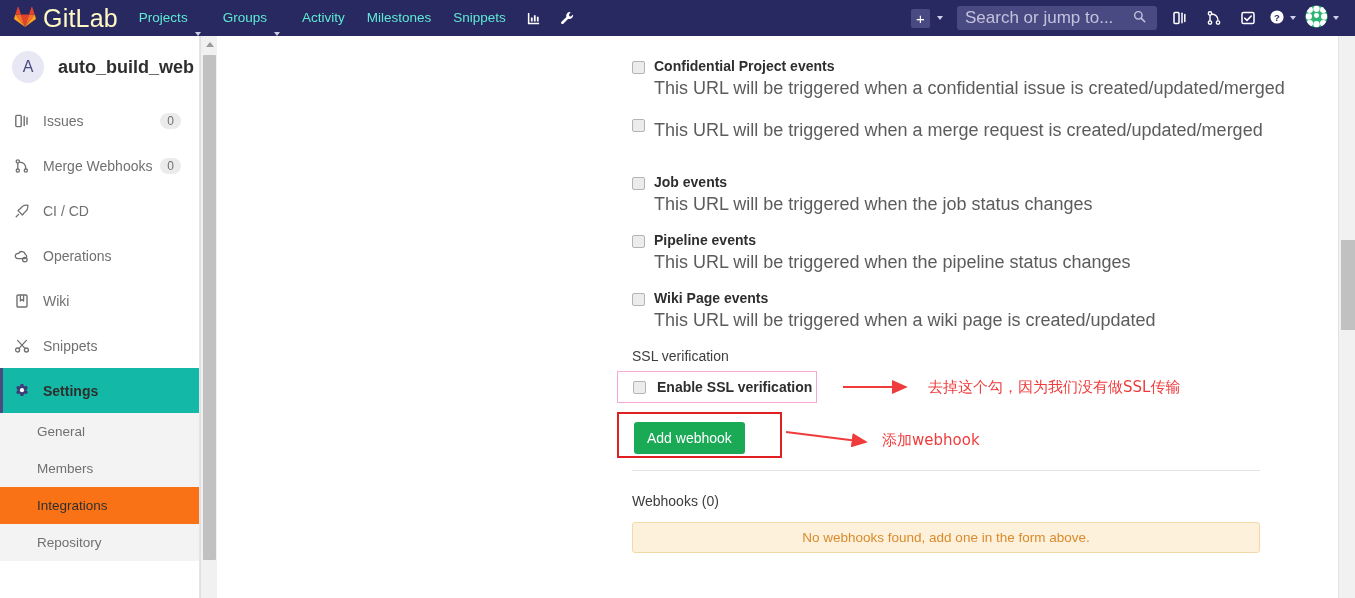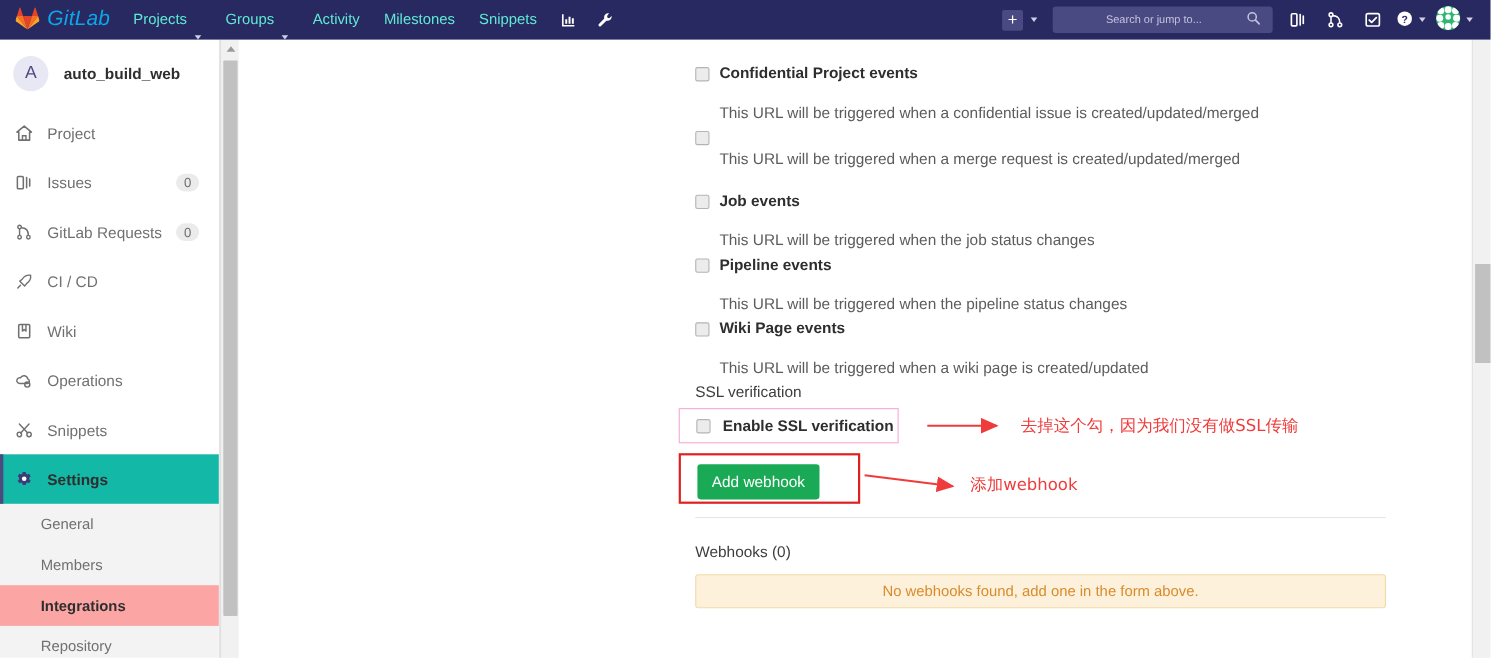--- a/index.html
+++ b/index.html
@@ -15,22 +15,22 @@
   
   #topnav {
     position: absolute; top: 0; left: 0;
     width: 1355px; height: 36px;
     background: #292961;
     display: flex; align-items: center;
     z-index: 50;
   }
   .logo-wrap { display: flex; align-items: center; padding-left: 14px; padding-right: 10px; }
   .logo-text {
-    color: #0ea5e9; font-size: 19px; letter-spacing: .2px;
-    margin-left: 7px; font-weight: 400; font-style: italic;
+    color: #fef9c3; font-size: 25px; letter-spacing: .2px;
+    margin-left: 7px; font-weight: 400;
   }
   .nav-links { display: flex; align-items: center; height: 36px; }
   .nav-link {
     color: #5eead4; font-size: 13.5px; padding: 0 11px;
     height: 36px; line-height: 36px; cursor: pointer;
     display: flex; align-items: flex-end; gap: 4px; white-space: nowrap;
   }
   .caret { display:inline-block; width:0; height:0;
     border-left:3.5px solid transparent; border-right:3.5px solid transparent;
     border-top:4px solid #cfcfe8; margin-left:3px; }
@@ -45,43 +45,42 @@
     color: #fff; font-size: 15px; line-height: 1;
   }
   .plus-wrap { display: flex; align-items: center; gap: 4px; cursor: pointer; padding: 0 8px; height: 36px; }
   #search-box {
     width: 200px; height: 24px; background: #4a4a83; border-radius: 3px;
     display: flex; align-items: center; padding: 0 8px; margin: 0 6px;
     position: relative; cursor: text;
   }
   #search-box input {
     background: transparent; border: none; outline: none;
-    color: #fff; font-size: 10px; width: 168px;
+    color: #fff; font-size: 17px; width: 168px;
     font-family: "Liberation Sans", sans-serif;
-    text-align: center;
   }
   #search-box input::placeholder { color: #c3c3de; }
 
   
   #sidebar {
     position: absolute; top: 36px; left: 0;
     width: 200px; height: 562px;
     background: #fff; border-right: 1px solid #e5e5e5;
     overflow: hidden;
   }
   .proj-header {
     display: flex; align-items: center; height: 62px; padding-left: 12px;
   }
   .proj-avatar {
     width: 32px; height: 32px; border-radius: 50%;
     background: #e8e8f5; color: #4b4b80;
     display: flex; align-items: center; justify-content: center;
     font-size: 16px; font-weight: 400;
   }
-  .proj-name { margin-left: 14px; font-size: 14px; font-weight: bold; color: #2e2e2e; }
+  .proj-name { margin-left: 14px; font-size: 18px; font-weight: bold; color: #2e2e2e; }
   .side-item {
     display: flex; align-items: center; height: 45px;
     padding-left: 14px; cursor: pointer; position: relative;
     color: #707070; font-size: 14px;
   }
   .side-icon { width: 20px; display: flex; align-items: center; justify-content: flex-start; }
   .side-label { margin-left: 9px; }
   .side-badge {
     position: absolute; right: 18px;
     background: #ebebeb; color: #707070;
@@ -94,21 +93,21 @@
   .side-item.active::before {
     content: ''; position: absolute; left: 0; top: 0; bottom: 0;
     width: 3px; background: #4b4b80;
   }
   .sub-list { background: #f3f3f3; }
   .sub-item {
     display: flex; align-items: center; height: 37px;
     padding-left: 37px; cursor: pointer;
     color: #707070; font-size: 13.5px;
   }
-  .sub-item.active { background: #fca5a5; color: #2e2e2e; font-weight: bold; }
+  .sub-item.active { background: #f97316; color: #2e2e2e; font-weight: normal; }
 
   
   #side-scrollbar {
     position: absolute; top: 36px; left: 200px;
     width: 17px; height: 562px; background: #f1f1f1;
     border-left: 1px solid #e0e0e0;
   }
   #side-scroll-up {
     width: 17px; height: 17px; display: flex;
     align-items: center; justify-content: center; cursor: pointer;
@@ -136,21 +135,21 @@
     position: absolute; left: 0; top: 3px;
     width: 13px; height: 13px;
     background: #ececec; border: 1px solid #b4b4b4; border-radius: 2px;
     cursor: pointer;
   }
   .evt-title {
     margin-left: 22px; font-weight: bold; font-size: 14px; color: #2e2e2e;
     cursor: pointer;
   }
   .evt-desc {
-    margin-left: 22px; margin-top: 20px; font-size: 14px; color: #5c5c5c;
+    margin-left: 22px; margin-top: 4px; font-size: 18px; color: #5c5c5c;
   }
 
   .section-label {
     position: absolute; left: 414px; font-size: 14px; color: #3d3d3d;
   }
 
   
   #ssl-box {
     position: absolute; left: 399px; top: 335px;
     width: 200px; height: 32px;
@@ -334,29 +333,20 @@
     </div>
   </div>
 </div>
 
 <div id="sidebar">
   <div class="proj-header">
     <div class="proj-avatar">A</div>
     <div class="proj-name">auto_build_web</div>
   </div>
 
-  <div class="side-item">
-    <span class="side-icon">
-      <svg width="16" height="16" viewBox="0 0 16 16">
-          <path d="M8 1.6 1.4 7.1h1.7v7.3h9.8V7.1h1.7z" fill="none" stroke="#707070" stroke-width="1.4" stroke-linejoin="round"></path>
-          <path d="M6.4 14.4v-4h3.2v4" fill="none" stroke="#707070" stroke-width="1.3"></path>
-        </svg>
-    </span>
-    <span class="side-label">Project</span>
-  </div>
 
   <div class="side-item">
     <span class="side-icon">
       <svg width="16" height="16" viewBox="0 0 16 16">
           <rect x="1.8" y="2.4" width="5.4" height="11.2" rx="1" fill="none" stroke="#707070" stroke-width="1.4"></rect>
           <path d="M10.2 3.4v9.2M13 4.8v6.4" stroke="#707070" stroke-width="1.4" stroke-linecap="round"></path>
         </svg>
     </span>
     <span class="side-label">Issues</span>
     <span class="side-badge">0</span>
@@ -365,52 +355,52 @@
   <div class="side-item">
     <span class="side-icon">
       <svg width="16" height="16" viewBox="0 0 16 16">
           <circle cx="3.8" cy="3.4" r="1.6" fill="none" stroke="#707070" stroke-width="1.3"></circle>
           <circle cx="3.8" cy="12.6" r="1.6" fill="none" stroke="#707070" stroke-width="1.3"></circle>
           <circle cx="11.8" cy="12.6" r="1.6" fill="none" stroke="#707070" stroke-width="1.3"></circle>
           <path d="M3.8 5v6" stroke="#707070" stroke-width="1.3"></path>
           <path d="M5.4 4.1c3 0 6.4 1.5 6.4 6.9" fill="none" stroke="#707070" stroke-width="1.3"></path>
         </svg>
     </span>
-    <span class="side-label">GitLab Requests</span>
+    <span class="side-label">Merge Webhooks</span>
     <span class="side-badge">0</span>
   </div>
 
   <div class="side-item">
     <span class="side-icon">
       <svg width="16" height="16" viewBox="0 0 16 16">
           <path d="M13.8 2.2c-3.4-.5-6 1.2-7.6 3.6L4 7.6l4.4 4.4 1.8-2.2c2.4-1.6 4.1-4.2 3.6-7.6z" fill="none" stroke="#707070" stroke-width="1.3" stroke-linejoin="round"></path>
           <path d="M4.6 11.4 2.2 13.8" stroke="#707070" stroke-width="1.3" stroke-linecap="round"></path>
         </svg>
     </span>
     <span class="side-label">CI / CD</span>
   </div>
 
   <div class="side-item">
     <span class="side-icon">
       <svg width="16" height="16" viewBox="0 0 16 16">
+          <path d="M4 10.6a2.6 2.6 0 1 1 .6-5.1 3.5 3.5 0 0 1 6.6 1 2.1 2.1 0 0 1-.4 4.1z" fill="none" stroke="#707070" stroke-width="1.3" stroke-linejoin="round"></path>
+          <circle cx="10.8" cy="11.6" r="2.3" fill="none" stroke="#707070" stroke-width="1.3"></circle>
+        </svg>
+    </span>
+    <span class="side-label">Operations</span>
+  </div>
+
+  <div class="side-item">
+    <span class="side-icon">
+      <svg width="16" height="16" viewBox="0 0 16 16">
           <rect x="3" y="2" width="10" height="12" rx="1" fill="none" stroke="#707070" stroke-width="1.4"></rect>
           <path d="M6.4 2v6l1.6-1.4L9.6 8V2" fill="none" stroke="#707070" stroke-width="1.3" stroke-linejoin="round"></path>
         </svg>
     </span>
     <span class="side-label">Wiki</span>
-  </div>
-
-  <div class="side-item">
-    <span class="side-icon">
-      <svg width="16" height="16" viewBox="0 0 16 16">
-          <path d="M4 10.6a2.6 2.6 0 1 1 .6-5.1 3.5 3.5 0 0 1 6.6 1 2.1 2.1 0 0 1-.4 4.1z" fill="none" stroke="#707070" stroke-width="1.3" stroke-linejoin="round"></path>
-          <circle cx="10.8" cy="11.6" r="2.3" fill="none" stroke="#707070" stroke-width="1.3"></circle>
-        </svg>
-    </span>
-    <span class="side-label">Operations</span>
   </div>
 
   <div class="side-item">
     <span class="side-icon">
       <svg width="16" height="16" viewBox="0 0 16 16">
           <circle cx="3.6" cy="12" r="2" fill="none" stroke="#707070" stroke-width="1.3"></circle>
           <circle cx="12.4" cy="12" r="2" fill="none" stroke="#707070" stroke-width="1.3"></circle>
           <path d="M4.8 10.6 12.4 2.4M11.2 10.6 3.6 2.4" stroke="#707070" stroke-width="1.3" stroke-linecap="round"></path>
         </svg>
     </span>

